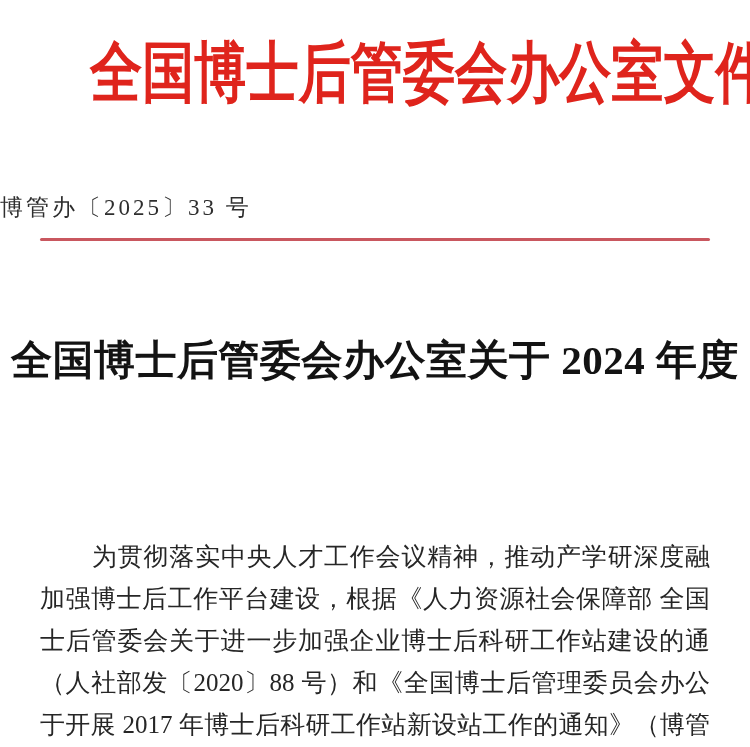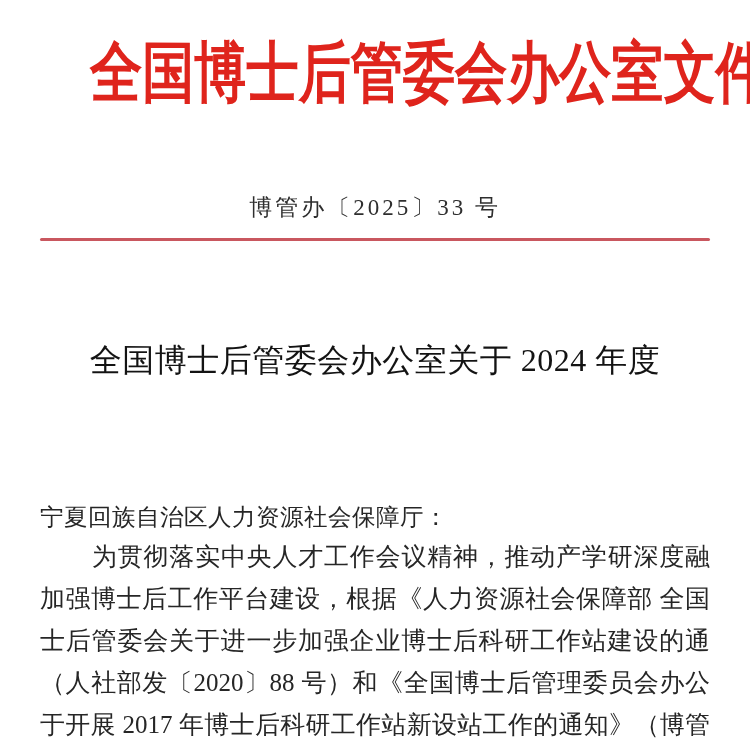--- a/index.html
+++ b/index.html
@@ -36,21 +36,21 @@
     transform: scaleX(0.79);
     transform-origin: 50% 50%;
   }
 
   
   .doc-number {
     position: absolute;
     top: 193px;
     left: 0;
     right: 0;
-    text-align: center;
+    text-align: left;
     font-size: 23px;
     line-height: 30px;
     letter-spacing: 3px;
     color: #2e2e2e;
   }
 
   
   .red-rule {
     position: absolute;
     top: 238px;
@@ -61,22 +61,22 @@
     border-radius: 2px;
   }
 
   
   .title {
     position: absolute;
     top: 333px;
     left: 0;
     right: 0;
     text-align: center;
-    font-weight: 400;
-    font-size: 32px;
+    font-weight: 700;
+    font-size: 41px;
     line-height: 55px;
     letter-spacing: 0.5px;
     color: #131313;
   }
 
   
   .addressee {
     position: absolute;
     top: 501px;
     left: 40px;
@@ -117,21 +117,20 @@
   </div>
 
   <div class="doc-number">博管办〔2025〕33 号</div>
 
   <div class="red-rule" style="background: rgb(201, 87, 95);"></div>
 
   <div class="title">
     <div>全国博士后管委会办公室关于 2024 年度</div>
   </div>
 
-  <div class="addressee">宁夏回族自治区人力资源社会保障厅：</div>
 
   <div class="body-block">
     <div class="body-line indent">为贯彻落实中央人才工作会议精神，推动产学研深度融合，</div>
     <div class="body-line">加强博士后工作平台建设，根据《人力资源社会保障部 全国博</div>
     <div class="body-line">士后管委会关于进一步加强企业博士后科研工作站建设的通知》</div>
     <div class="body-line">（人社部发〔2020〕88 号）和《全国博士后管理委员会办公室关</div>
     <div class="body-line">于开展 2017 年博士后科研工作站新设站工作的通知》（博管办</div>
   </div>
 
 </div>

